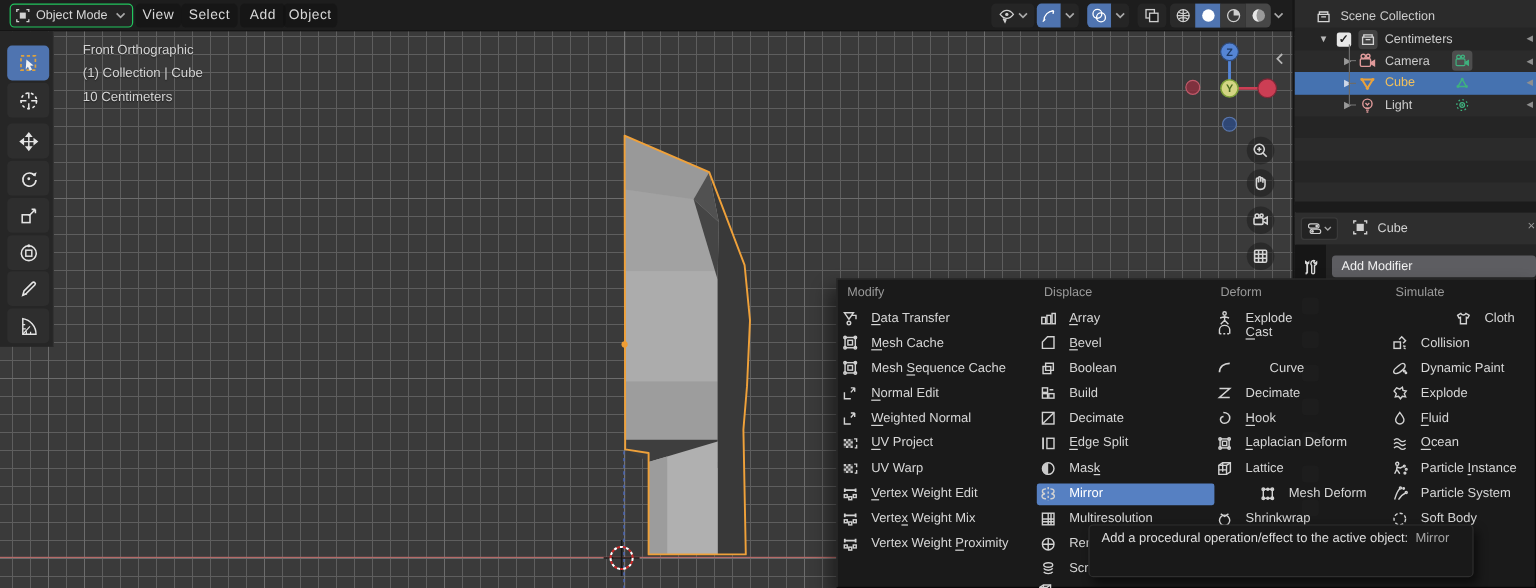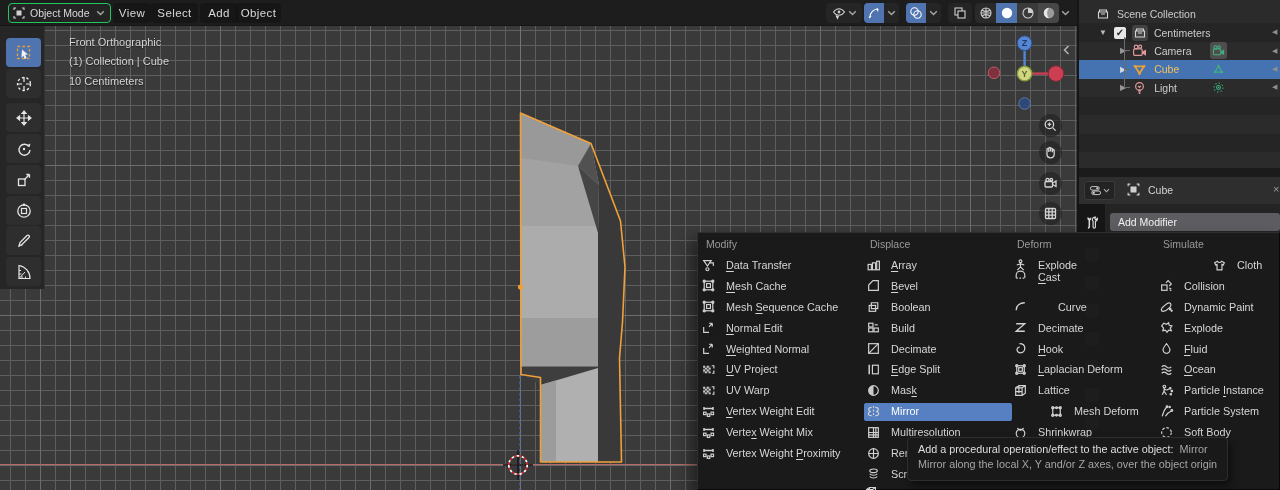--- a/index.html
+++ b/index.html
@@ -748,13 +748,12 @@
       </svg>
     </span>
     <span style="color:#d6d6d6">Soft Body</span>
   </div>
 <div class="abs" style="left:864px;top:485px;width:14px;height:5px;overflow:hidden;"><svg width="14" height="14" viewBox="0 0 14 14" fill="none" stroke="#d2d2d2" stroke-width="1.1">
       <path d="M2.5 4.5l3-2h6v7l-3 2h-6z"></path>
       <path d="M2.5 4.5h6v7M8.5 4.5l3-2M8.5 4.5v7M2.5 8h6M5.5 2.5v7"></path>
     </svg></div>
 <div class="abs" style="left:907px;top:437px;width:321px;height:44px;background:#191919;border:1px solid #2e2e2e;border-radius:4px;box-shadow:3px 5px 8px rgba(0,0,0,.5);font-size:10.8px;white-space:nowrap;">
 <div style="margin:5px 0 0 10px;color:#dedede;">Add a procedural operation/effect to the active object: <span style="color:#a5a5a5;">&nbsp;Mirror</span></div>
-<div style="margin:3px 0 0 10px;color:#a5a5a5;">Mirror along the local X, Y and/or Z axes, over the object origin</div>
 </div>
 </body></html>

